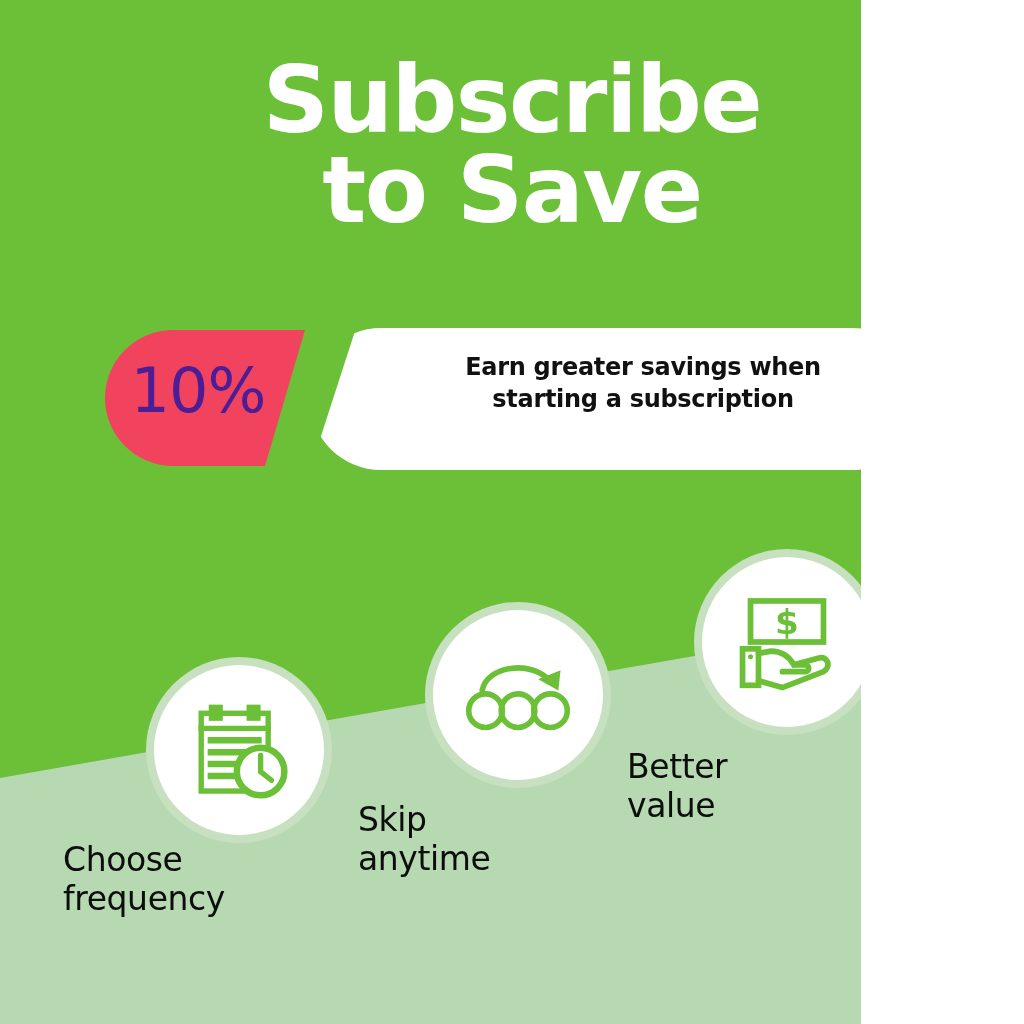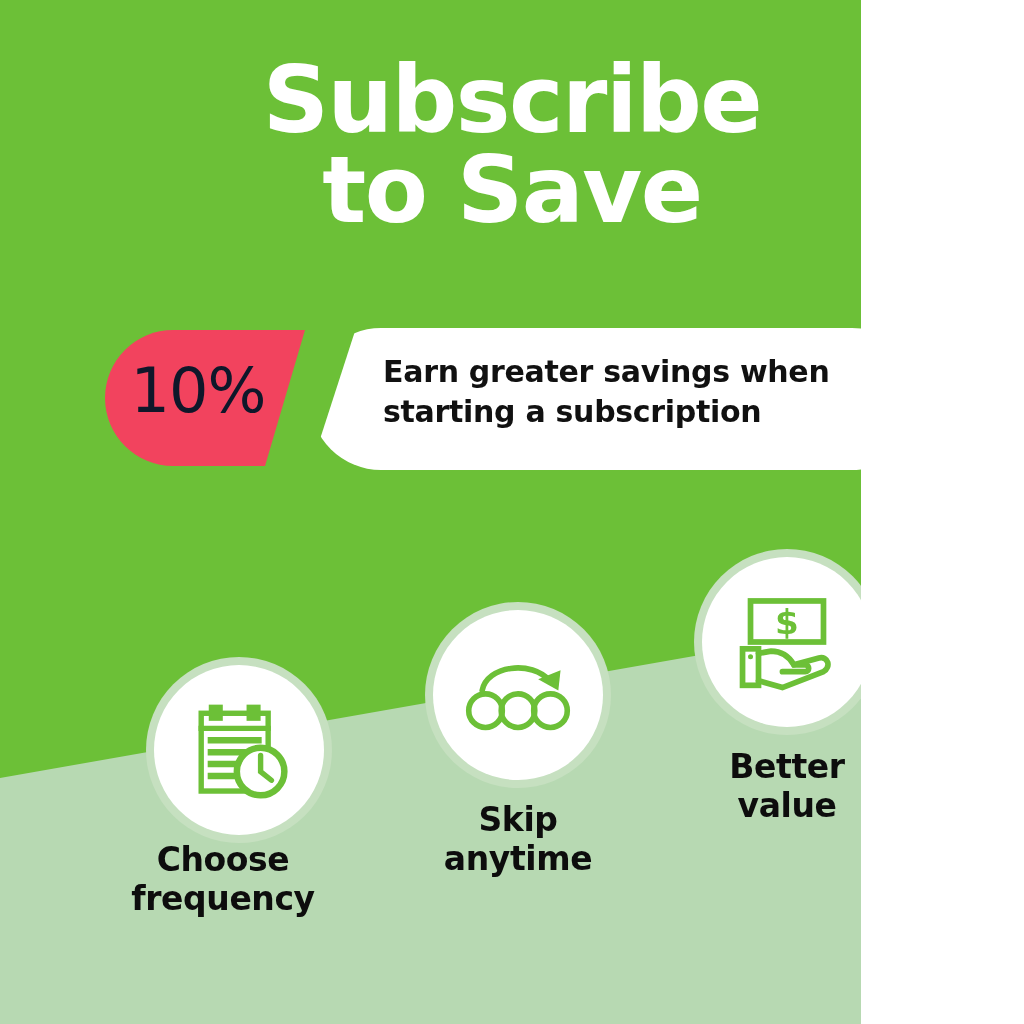--- a/index.html
+++ b/index.html
@@ -70,43 +70,44 @@
     clip-path: polygon(46px 0, 613px 0, 613px 142px, 0 142px);
   }
   .promo-white-text {
     position: absolute;
     left: 278px;
     top: 24px;
     width: 520px;
     color: #111111;
     font-family: "DejaVu Sans", "Liberation Sans", sans-serif;
     font-weight: 700;
-    font-size: 30px;
+    font-size: 24px;
     line-height: 1.33;
     letter-spacing: -0.3px;
     white-space: pre-line;
+    text-align: center;
   }
   .promo-red {
     position: absolute;
     left: 0;
     top: 2px;
     width: 200px;
     height: 136px;
     background: #F2435E;
     border-radius: 68px 0 0 68px;
     -webkit-clip-path: polygon(0 0, 200px 0, 160px 136px, 0 136px);
     clip-path: polygon(0 0, 200px 0, 160px 136px, 0 136px);
   }
   .promo-discount {
     position: absolute;
     left: 0;
     top: 32px;
     width: 186px;
     text-align: center;
-    color: #0f172a;
+    color: #4c1d95;
     font-family: "DejaVu Sans", "Liberation Sans", sans-serif;
     font-weight: 400;
     font-size: 62px;
     line-height: 1;
     letter-spacing: -1px;
   }
 
   
   .feature {
     position: absolute;
@@ -121,24 +122,24 @@
     position: absolute;
     border-radius: 50%;
     background: #ffffff;
     display: flex;
     align-items: center;
     justify-content: center;
   }
   .feature-label {
     position: absolute;
     width: 320px;
-    text-align: center;
+    text-align: left;
     color: #0d0d0d;
     font-family: "DejaVu Sans", "Liberation Sans", sans-serif;
-    font-weight: 700;
+    font-weight: 400;
     font-size: 33px;
     line-height: 1.18;
     letter-spacing: -0.4px;
     white-space: pre-line;
   }
 
   
   #feat-1 { left: 0; top: 0; }
   #feat-1 .feature-ring   { left: 146px; top: 657px; width: 186px; height: 186px; }
   #feat-1 .feature-circle { left: 154px; top: 665px; width: 170px; height: 170px; }

